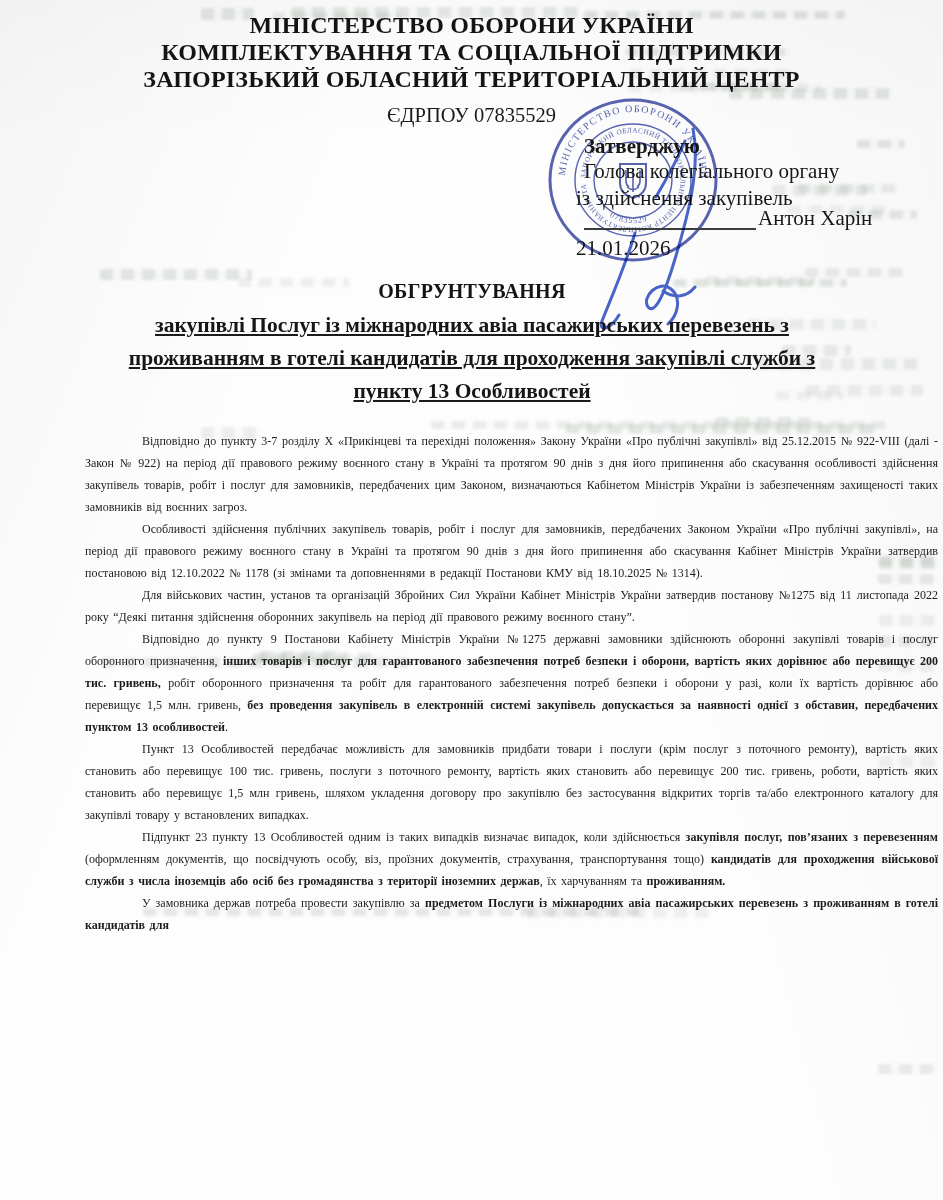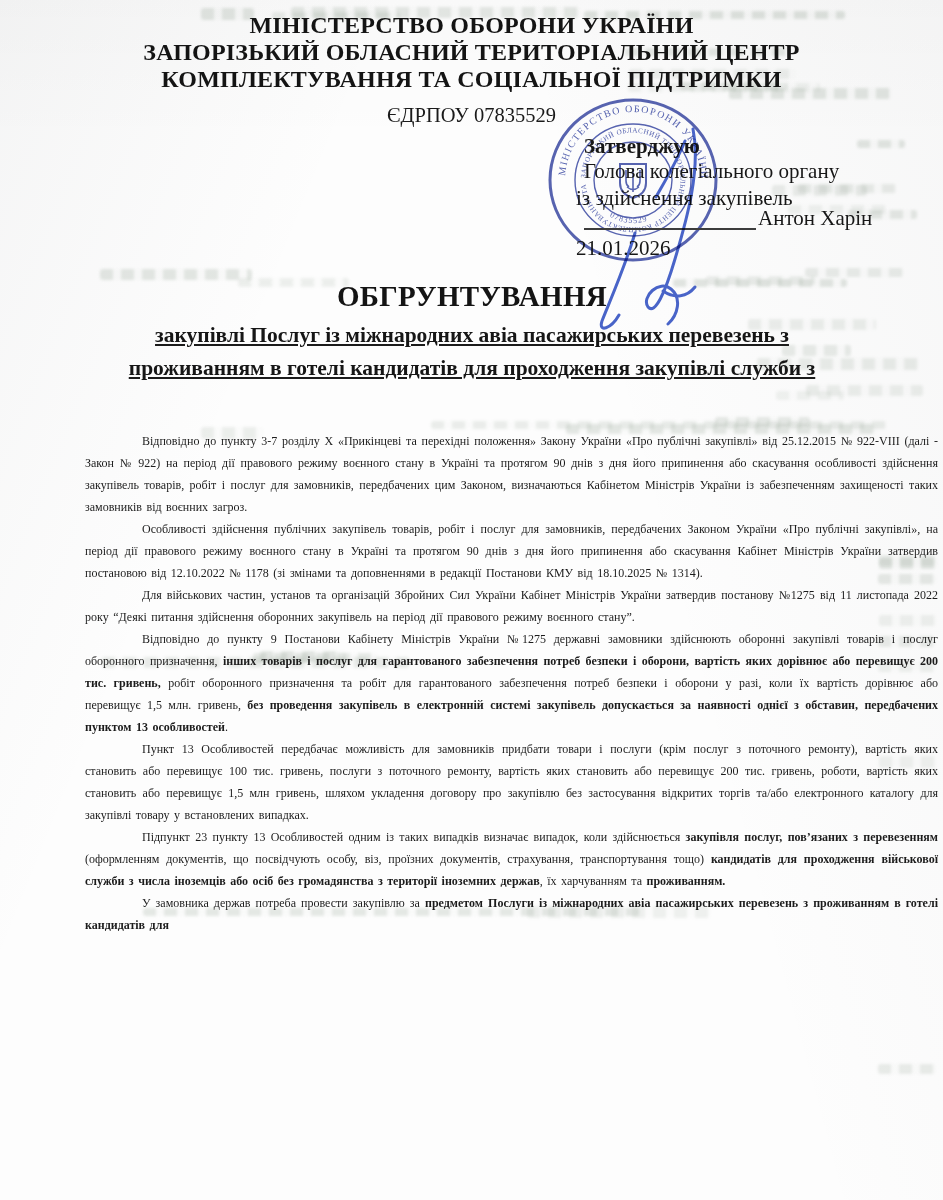--- a/index.html
+++ b/index.html
@@ -38,21 +38,21 @@
   .appr-pos2{left:576px;top:186px;}
   .sig-line{position:absolute;left:584px;top:210px;width:172px;height:18px;border-bottom:2px solid #3c3c3c;}
   .appr-name{left:758px;top:206px;}
   .appr-date{left:576px;top:236px;font-size:21px;}
 
   .stamp-svg{position:absolute;left:541px;top:95px;mix-blend-mode:multiply;opacity:0.82;}
   .sign-svg{position:absolute;left:535px;top:115px;mix-blend-mode:multiply;}
 
   
   .doc-title{position:absolute;left:42px;top:280px;width:860px;text-align:center;}
-  .doc-title-heading{font-weight:700;font-size:29px;letter-spacing:0.3px;color:#141414;}
+  .doc-title-heading{font-weight:700;font-size:20px;letter-spacing:0.3px;color:#141414;}
   .title-lines{margin-top:6px;text-decoration:underline;}
   .title-line{font-weight:700;font-size:21.5px;line-height:33px;color:#161616;}
 
   
   .body-text{position:absolute;left:85px;top:430px;width:853px;}
   .para{
     margin:0;text-align:justify;text-indent:57px;
     font-size:12px;line-height:22px;color:#1c1c1c;
     word-spacing:1.5px;
   }
@@ -104,22 +104,22 @@
     <div class="smudge" style="left: 101.793px; top: 656.508px; width: 307.128px; height: 11.2601px; opacity: 0.47;"></div>
     <div class="smudge" style="left: 252.562px; top: 652.564px; width: 124.628px; height: 10.3943px; opacity: 0.52;"></div>
     <div class="smudge" style="left: 526.698px; top: 906.482px; width: 183.886px; height: 11.4174px; opacity: 0.34;"></div>
     <div class="smudge" style="left: 142.919px; top: 908.101px; width: 497.446px; height: 8.35895px; opacity: 0.56;"></div>
   </div>
 
 <div class="content">
 
   <div class="org-header">
     <div class="org-line">МІНІСТЕРСТВО ОБОРОНИ УКРАЇНИ</div>
+    <div class="org-line">КОМПЛЕКТУВАННЯ ТА СОЦІАЛЬНОЇ ПІДТРИМКИ</div>
     <div class="org-line">ЗАПОРІЗЬКИЙ ОБЛАСНИЙ ТЕРИТОРІАЛЬНИЙ ЦЕНТР</div>
-    <div class="org-line">КОМПЛЕКТУВАННЯ ТА СОЦІАЛЬНОЇ ПІДТРИМКИ</div>
     <div class="org-edrpou">ЄДРПОУ 07835529</div>
   </div>
 
   <div class="approval">
 
     <svg class="stamp-svg" width="184" height="174" viewBox="0 0 184 174">
       <g fill="none" stroke="#31409e">
         <ellipse cx="92" cy="85" rx="83" ry="80" stroke-width="3"></ellipse>
         <ellipse cx="92" cy="85" rx="58" ry="56" stroke-width="1.4"></ellipse>
         <ellipse cx="92" cy="85" rx="39" ry="38" stroke-width="1.4"></ellipse>
@@ -162,20 +162,21 @@
         <path d="M128 176 C140 184 152 182 160 172"></path>
       </g>
     </svg>
   </div>
 
   <div class="doc-title">
     <div class="doc-title-heading">ОБГРУНТУВАННЯ</div>
     <div class="title-lines">
         <div class="title-line">закупівлі Послуг із міжнародних авіа пасажирських перевезень з</div>
         <div class="title-line">проживанням в готелі кандидатів для проходження закупівлі служби з</div>
+        <div class="title-line">пункту 13 Особливостей</div>
       </div>
   </div>
 
   <div class="body-text">
       <p class="para"><span>Відповідно до пункту 3-7 розділу X «Прикінцеві та перехідні положення» Закону України «Про публічні закупівлі» від 25.12.2015 № 922-VIII (далі - Закон № 922) на період дії правового режиму воєнного стану в Україні та протягом 90 днів з дня його припинення або скасування особливості здійснення закупівель товарів, робіт і послуг для замовників, передбачених цим Законом, визначаються Кабінетом Міністрів України із забезпеченням захищеності таких замовників від воєнних загроз.</span></p>
       <p class="para"><span>Особливості здійснення публічних закупівель товарів, робіт і послуг для замовників, передбачених Законом України «Про публічні закупівлі», на період дії правового режиму воєнного стану в Україні та протягом 90 днів з дня його припинення або скасування Кабінет Міністрів України затвердив постановою від 12.10.2022 № 1178 (зі змінами та доповненнями в редакції Постанови КМУ від 18.10.2025 № 1314).</span></p>
       <p class="para"><span>Для військових частин, установ та організацій Збройних Сил України Кабінет Міністрів України затвердив постанову №1275 від 11 листопада 2022 року “Деякі питання здійснення оборонних закупівель на період дії правового режиму воєнного стану”.</span></p>
       <p class="para"><span>Відповідно до пункту 9 Постанови Кабінету Міністрів України №1275 державні замовники здійснюють оборонні закупівлі товарів і послуг оборонного призначення, </span><span class="b">інших товарів і послуг для гарантованого забезпечення потреб безпеки і оборони, вартість яких дорівнює або перевищує 200 тис. гривень,</span><span> робіт оборонного призначення та робіт для гарантованого забезпечення потреб безпеки і оборони у разі, коли їх вартість дорівнює або перевищує 1,5 млн. гривень, </span><span class="b">без проведення закупівель в електронній системі закупівель допускається за наявності однієї з обставин, передбачених пунктом 13 особливостей</span><span>.</span></p>
       <p class="para"><span>Пункт 13 Особливостей передбачає можливість для замовників придбати товари і послуги (крім послуг з поточного ремонту), вартість яких становить або перевищує 100 тис. гривень, послуги з поточного ремонту, вартість яких становить або перевищує 200 тис. гривень, роботи, вартість яких становить або перевищує 1,5 млн гривень, шляхом укладення договору про закупівлю без застосування відкритих торгів та/або електронного каталогу для закупівлі товару у встановлених випадках.</span></p>
       <p class="para"><span>Підпункт 23 пункту 13 Особливостей одним із таких випадків визначає випадок, коли здійснюється </span><span class="b">закупівля послуг, пов’язаних з перевезенням</span><span> (оформленням документів, що посвідчують особу, віз, проїзних документів, страхування, транспортування тощо) </span><span class="b">кандидатів для проходження військової служби з числа іноземців або осіб без громадянства з території іноземних держав</span><span>, їх харчуванням та </span><span class="b">проживанням.</span></p>

